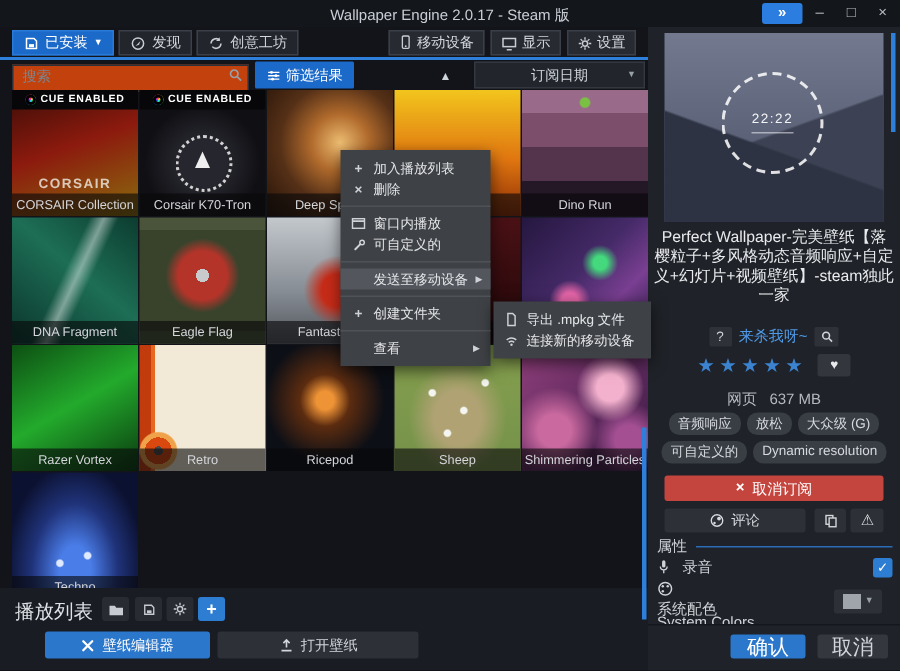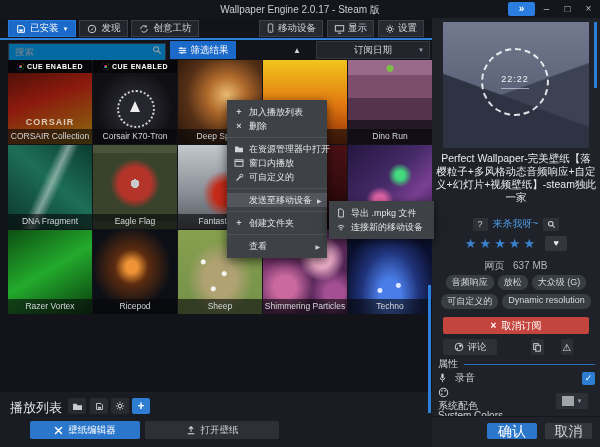--- a/index.html
+++ b/index.html
@@ -24,22 +24,22 @@
   .tab{display:inline-flex;align-items:center;gap:4px;height:17px;padding:0 7px;background:#22252c;
        border:1px solid #3b3f48;color:#d3d7dd;font-size:9.5px;margin-right:3px;white-space:nowrap;}
   .tab.active{background:#1b69c8;border-color:#2a7ad8;color:#fff;}
   .menubar-right{position:absolute;right:176px;top:20px;display:flex;gap:4px;}
   .mb-btn{display:inline-flex;align-items:center;gap:3px;height:17px;padding:0 6px;background:#272a31;
           border:1px solid #3b3f48;color:#d3d7dd;font-size:9.5px;white-space:nowrap;}
   .blue-line{position:absolute;left:0;top:38px;width:433px;height:2px;background:#2e7fd9;}
 
   
   .searchwrap{position:absolute;left:8px;top:41px;width:158px;height:18px;}
-  .searchwrap input{width:100%;height:100%;background:#0369a1;border:1px solid #2c3038;color:#c8ccd2;
-                    font-size:9.5px;padding:0 18px 0 6px;font-family:Liberation Sans, sans-serif;}
+  .searchwrap input{width:100%;height:100%;background:#c2410c;border:1px solid #2c3038;color:#c8ccd2;
+                    font-size:9.5px;padding:0 18px 0 6px;font-family:Liberation Mono, monospace;}
   .searchwrap input::placeholder{color:#7e848d;}
   .search-ico{position:absolute;right:4px;top:4px;}
   .filter-btn{position:absolute;left:170px;top:41px;width:66px;height:18px;background:#1b69c8;border:0;
               border-radius:1px;color:#fff;font-size:9.5px;display:flex;align-items:center;
               justify-content:center;gap:4px;padding:0;}
   .sort-asc{position:absolute;left:288px;top:44px;width:18px;height:13px;background:transparent;border:0;
             color:#cfd4da;font-size:8px;line-height:13px;text-align:center;padding:0;}
   .sort-dd{position:absolute;left:316px;top:41px;width:114px;height:18px;background:#22252c;
            border:1px solid #33373f;color:#d2d6dc;font-size:9.5px;display:flex;align-items:center;
            justify-content:center;}
@@ -138,21 +138,21 @@
   .heartbox{width:22px;height:15px;background:#33373d;border:0;border-radius:2px;color:#e8eaed;
             font-size:9px;line-height:15px;text-align:center;padding:0;}
   .size-row{position:absolute;left:0;top:241px;width:168px;text-align:center;color:#b4b9c0;font-size:10px;}
   .tags{position:absolute;left:6px;top:257px;width:156px;display:flex;flex-wrap:wrap;
         justify-content:center;gap:4px;}
   .pill{background:#393d44;border-radius:7px;padding:1px 6px;font-size:9px;color:#d6d9de;white-space:nowrap;}
   .unsub-btn{position:absolute;left:11px;top:299px;width:146px;height:17px;background:#c4443e;border:0;
              border-radius:2px;color:#fff;font-size:10px;display:flex;align-items:center;
              justify-content:center;gap:5px;padding:0;}
   .unsub-btn .x{font-weight:bold;font-size:10px;}
-  .comment-row{position:absolute;left:11px;top:321px;width:130px;display:flex;gap:17px;align-items:center;}
+  .comment-row{position:absolute;left:11px;top:321px;width:146px;display:flex;gap:3px;align-items:center;}
   .cm-btn{height:16px;background:#2d3036;border:0;border-radius:2px;color:#d6d9de;font-size:9.5px;
           display:flex;align-items:center;justify-content:center;gap:4px;padding:0;}
   .cm-btn.comment{width:96px;}
   .cm-btn.sq{width:22px;}
   .props-row{position:absolute;left:6px;top:339px;width:157px;display:flex;align-items:center;gap:6px;}
   .props-label{color:#cfd3d8;font-size:10px;white-space:nowrap;}
   .props-line{flex:1;height:1px;background:#2b6cb8;}
   .rec-row{position:absolute;left:6px;top:353px;width:157px;height:14px;display:flex;align-items:center;gap:8px;}
   .rec-label{color:#cfd3d8;font-size:10px;}
   .checkbox{margin-left:auto;width:13px;height:13px;background:#2d7dd2;border:0;border-radius:2px;
@@ -328,20 +328,23 @@
     </div>
     <div class="tile g9">
       <div class="tile-label"></div>
     </div>
     <div class="tile g10">
       <div class="tile-label"></div>
     </div>
     <div class="tile g11">
       <div class="tile-label">Razer Vortex</div>
     </div>
+    <div class="tile g12">
+      <div class="tile-label">Retro</div>
+    </div>
     <div class="tile g13">
       <div class="tile-label">Ricepod</div>
     </div>
     <div class="tile g14">
       <div class="tile-label">Sheep</div>
     </div>
     <div class="tile g15">
       <div class="tile-label">Shimmering Particles</div>
     </div>
     <div class="tile g16">
@@ -512,28 +515,20 @@
       <span>加入播放列表</span>
     </div>
     <div class="ctx-item">
       <span class="ctx-ico">×</span>
       <span>删除</span>
     </div>
     <div class="ctx-sep"></div>
     <div class="ctx-item">
       <span class="ctx-ico">
         <svg width="10" height="8" viewBox="0 0 12 10">
-            <path d="M1 2h4l1 1.5h5V9H1z" fill="#cfd3d8"></path>
-          </svg>
-      </span>
-      <span>在资源管理器中打开</span>
-    </div>
-    <div class="ctx-item">
-      <span class="ctx-ico">
-        <svg width="10" height="8" viewBox="0 0 12 10">
             <rect x="1" y="1" width="10" height="8" fill="none" stroke="#cfd3d8" stroke-width="1.2"></rect>
             <path d="M1 3h10" stroke="#cfd3d8" stroke-width="1.5"></path>
           </svg>
       </span>
       <span>窗口内播放</span>
     </div>
     <div class="ctx-item">
       <span class="ctx-ico">
         <svg width="9" height="9" viewBox="0 0 12 12">
             <path d="M2.5 9.5L7 5" stroke="#cfd3d8" stroke-width="1.8" stroke-linecap="round"></path>

